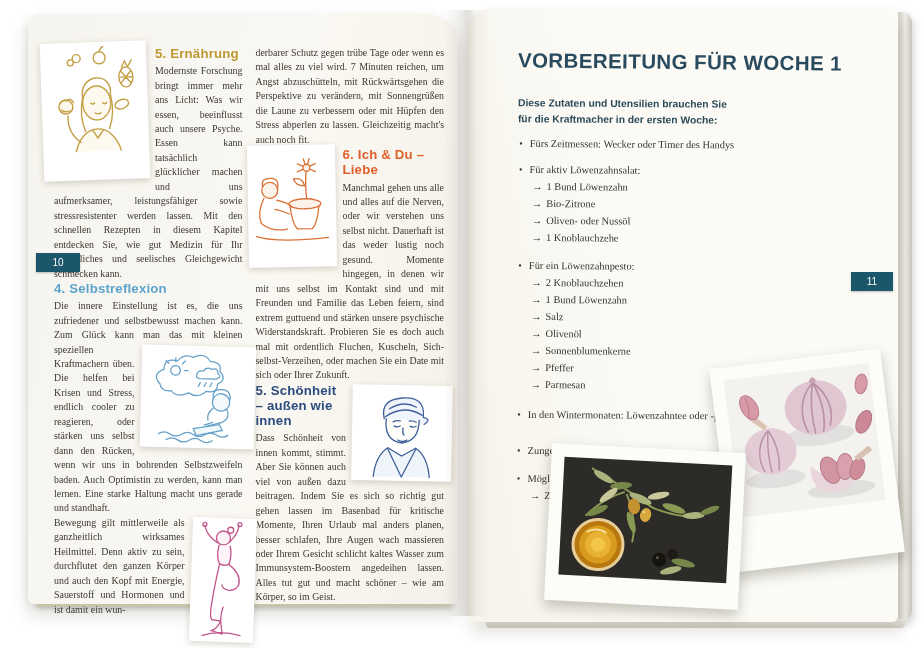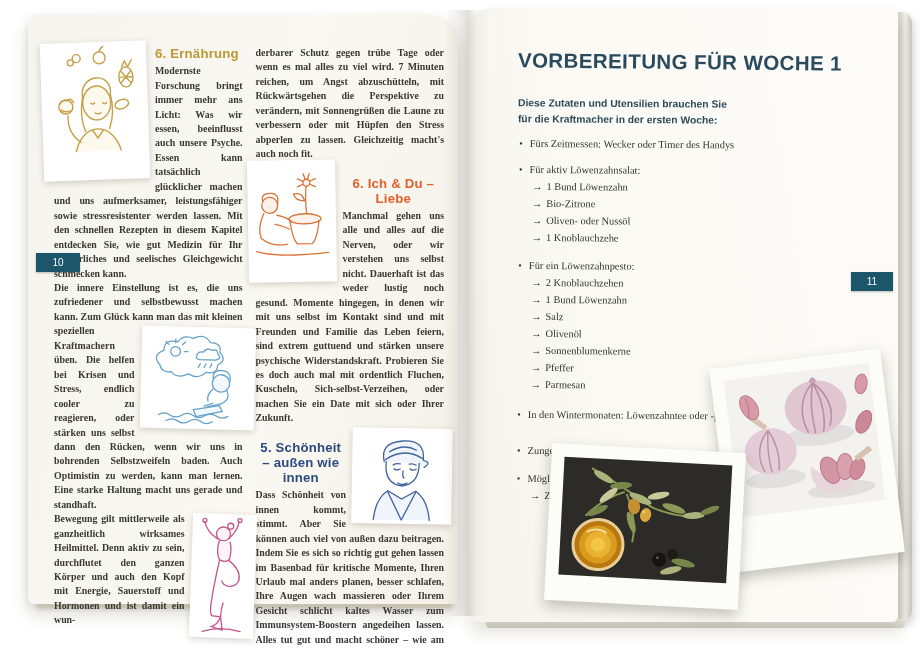--- a/index.html
+++ b/index.html
@@ -24,26 +24,26 @@
   .page-right{left:468px;top:8px;width:430px;height:614px;
     background:linear-gradient(260deg,#fcfbf7,#fbfaf5 60%,#f6f3eb 100%);
     border-radius:24px 8px 6px 3px;
     box-shadow:4px 10px 16px rgba(70,62,40,.16);}
   .gutter{position:absolute;left:444px;top:10px;width:46px;height:606px;z-index:6;pointer-events:none;
     background:linear-gradient(to right,rgba(82,70,50,0) 0%,rgba(82,70,50,.10) 36%,rgba(82,70,50,.17) 52%,rgba(82,70,50,.05) 70%,rgba(82,70,50,0) 100%);}
 
   
   .lp-inner{position:relative;display:flex;gap:13px;padding:32px 14px 14px 26px;}
   .col{width:190px;font-size:9.9px;line-height:1.46;text-align:justify;color:#3a3832;}
-  .col p{margin:0;font-weight:bold;}
+  .col p{margin:0;}
   h3{font-family:"Liberation Sans", sans-serif;font-weight:700;font-size:13.2px;
      line-height:1.15;margin:0 0 3px 0;letter-spacing:.2px;text-align:left;}
   .h-gold{color:#bd9732;} .h-blue{color:#5da4cd;} .h-pink{color:#c23a75;}
   .h-orange{color:#e0602c;} .h-navy{color:#2b4a7e;}
-  .mt14{margin-top:14px;text-align:center;} .mt16{margin-top:16px;}
+  .mt14{} .mt16{margin-top:16px;}
 
   .sticker{background:#ffffff;box-shadow:0 2px 6px rgba(90,80,55,.25);padding:3px;
     display:block;}
   .fl{float:left;} .fr{float:right;}
   .st-fruits{width:100px;height:132px;margin:-4px 7px 2px -12px;transform:rotate(-2deg);}
   .st-writer{width:108px;height:96px;margin:3px -12px 3px 6px;transform:rotate(1.5deg);}
   .st-dancer{width:58px;height:118px;margin:2px -12px 2px 6px;transform:rotate(2deg);}
   .st-planter{width:82px;height:116px;margin:-2px 7px 2px -8px;transform:rotate(-1deg);}
   .st-spa{width:94px;height:90px;margin:2px -8px 2px 6px;transform:rotate(1deg);}
   .sticker svg{display:block;width:100%;height:100%;}
@@ -109,23 +109,24 @@
               <path d="M38 52 C35 28 69 26 66 50 M66 50 q4 18 -2 34 M38 52 q-4 20 2 34"></path>
               <path d="M46 58 q2 2 4 0 M58 58 q2 2 4 0 M50 68 q3 2 6 0"></path>
               <path d="M30 106 C34 90 44 84 52 84 C62 84 71 92 75 106" fill="#fdf9ee"></path>
               <path d="M47 85 l5 8 l6 -8"></path>
               <path d="M35 97 C26 90 22 80 23 70"></path>
               <circle cx="21" cy="61" r="7" fill="#fdf9ee"></circle>
               <path d="M15 58 q3 -5 7 -3 q4 -4 7 2 M16 64 q4 3 9 1"></path>
             </g>
           </svg>
         </span>
-        <h3 class="h-gold">6. Ernährung</h3>
+        <h3 class="h-gold">5. Ernährung</h3>
         <p>Modernste Forschung bringt immer mehr ans Licht: Was wir essen, beeinflusst auch unsere Psyche. Essen kann tatsächlich glücklicher machen und uns aufmerksamer, leistungsfähiger sowie stressresistenter werden lassen. Mit den schnellen Rezepten in diesem Kapitel entdecken Sie, wie gut Medizin für Ihr körperliches und seelisches Gleichgewicht schmecken kann.</p>
 
+        <h3 class="h-blue mt14">4. Selbstreflexion</h3>
         <p><span>Die innere Einstellung ist es, die uns zufriedener und selbstbewusst machen kann. Zum Glück kann man das mit kleinen </span><span class="sticker fr st-writer">
           <svg viewBox="0 0 112 98">
             <g fill="none" stroke="#64a0c8" stroke-width="1.3" stroke-linecap="round">
               <path d="M16 36 q-9 -9 4 -15 q0 -12 14 -9 q6 -8 16 -4 q12 -6 18 4 q12 0 10 10 q8 8 -2 13 q0 10 -12 8 q-8 8 -18 2 q-12 6 -18 -2 q-10 2 -12 -7z"></path>
               <circle cx="32" cy="22" r="5"></circle>
               <path d="M32 13 v-4 M41 22 h4 M25 15 l-3 -3 M39 15 l3 -3"></path>
               <path d="M54 27 q0 -6 7 -5 q3 -5 9 -2 q6 -2 6 4 q5 4 -2 6 h-17 q-4 -1 -3 -3z"></path>
               <path d="M58 34 l-2 4 M64 34 l-2 4 M70 34 l-2 4"></path>
               <circle cx="80" cy="54" r="9" fill="#f3f8fc"></circle>
               <path d="M72 50 q-2 -11 11 -9 q8 2 6 11"></path>

